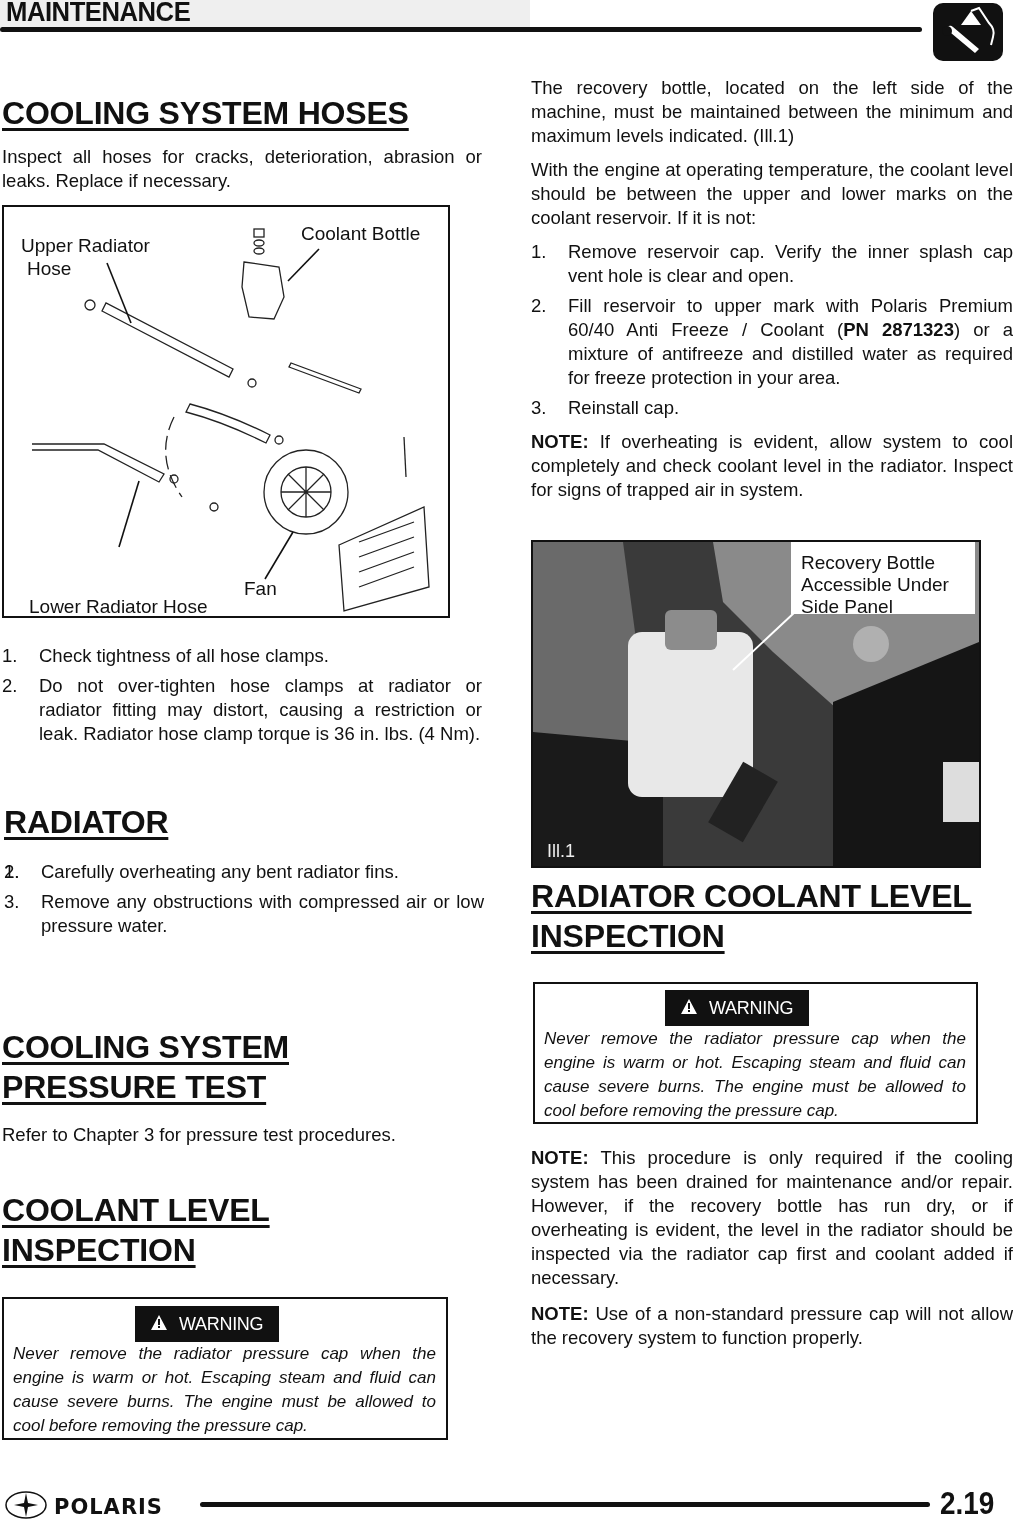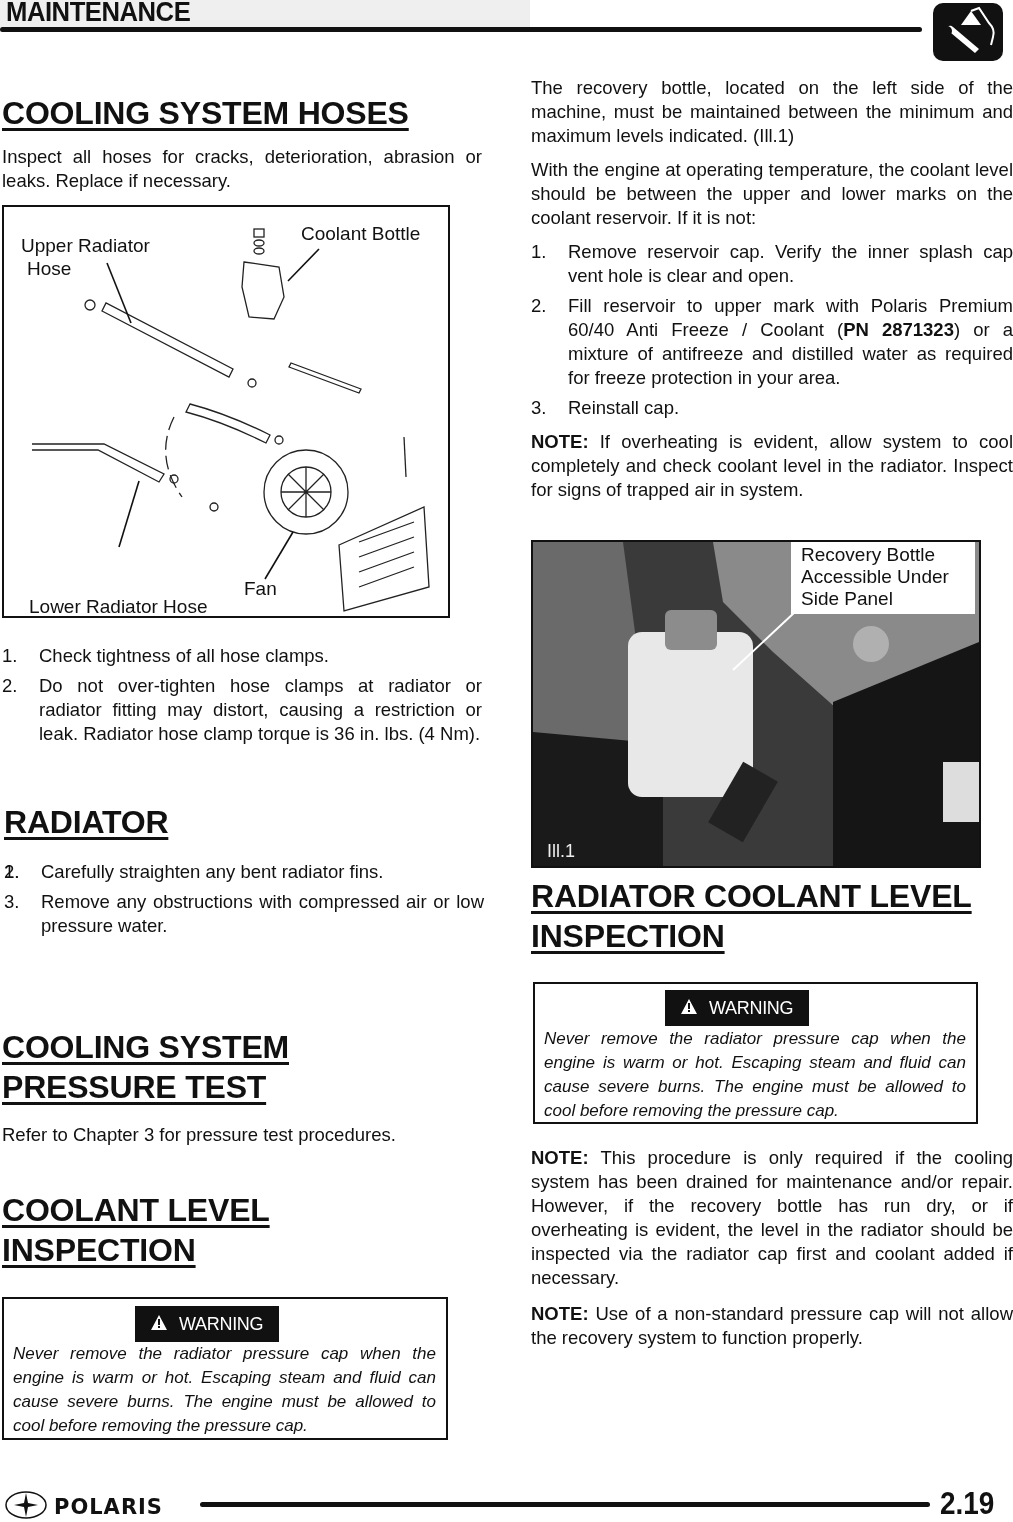--- a/index.html
+++ b/index.html
@@ -63,21 +63,21 @@
       position: absolute; font-style: italic; font-size: 17px; line-height: 24px;
       text-align: justify;
     }
 
     .photo {
       position: absolute; left: 531px; top: 540px; width: 450px; height: 328px;
       border: 2px solid #111; box-sizing: border-box; overflow: hidden; background: #2a2a2a;
     }
     .photo-callout {
       position: absolute; right: 4px; top: 0px; width: 184px; height: 72px; background: #fff;
-      font-size: 19px; line-height: 22px; padding: 2px 0 0 10px; box-sizing: border-box;
+      font-size: 19px; line-height: 22px; padding: 10px 0 0 10px; box-sizing: border-box;
     }
     .photo-ill { position: absolute; left: 14px; bottom: 4px; color: #eee; font-size: 18px; }
 
     
     .ftr-logo { position: absolute; left: 4px; top: 1490px; display: flex; align-items: center; gap: 6px; }
     .ftr-brand {
       font-weight: bold; font-size: 21px; letter-spacing: 1px; font-family: "DejaVu Sans", sans-serif; text-align: center;
     }
     .ftr-rule {
       position: absolute; left: 200px; top: 1502px; width: 730px; height: 5px; background: #111;
@@ -162,21 +162,21 @@
   <ol class="steps">
     <li><span class="num">1.</span><span>Check tightness of all hose clamps.</span></li>
     <li><span class="num">2.</span><span>Do not over-tighten hose clamps at radiator or radiator fitting may distort, causing a restriction or leak.  Radiator hose clamp torque is 36 in. lbs. (4 Nm).</span></li>
   </ol>
 </div>
 
 <div class="col" style="left:4px; top:802px; width:480px;">
   <h2>RADIATOR</h2>
   <ol class="steps" style="margin-top:18px;">
     <li><span class="num">1.</span></li>
-    <li><span class="num">2.</span><span>Carefully straighten any bent radiator fins.</span></li>
+    <li><span class="num">2.</span><span>Carefully overheating any bent radiator fins.</span></li>
     <li><span class="num">3.</span><span>Remove any obstructions with compressed air or low pressure water.</span></li>
   </ol>
 </div>
 
 <div class="col" style="left:2px; top:1027px; width:480px;">
   <h2>COOLING SYSTEM</h2>
   <h2>PRESSURE TEST</h2>
   <p class="p" style="margin-top:16px;">Refer to Chapter 3 for pressure test procedures.</p>
 </div>
 

